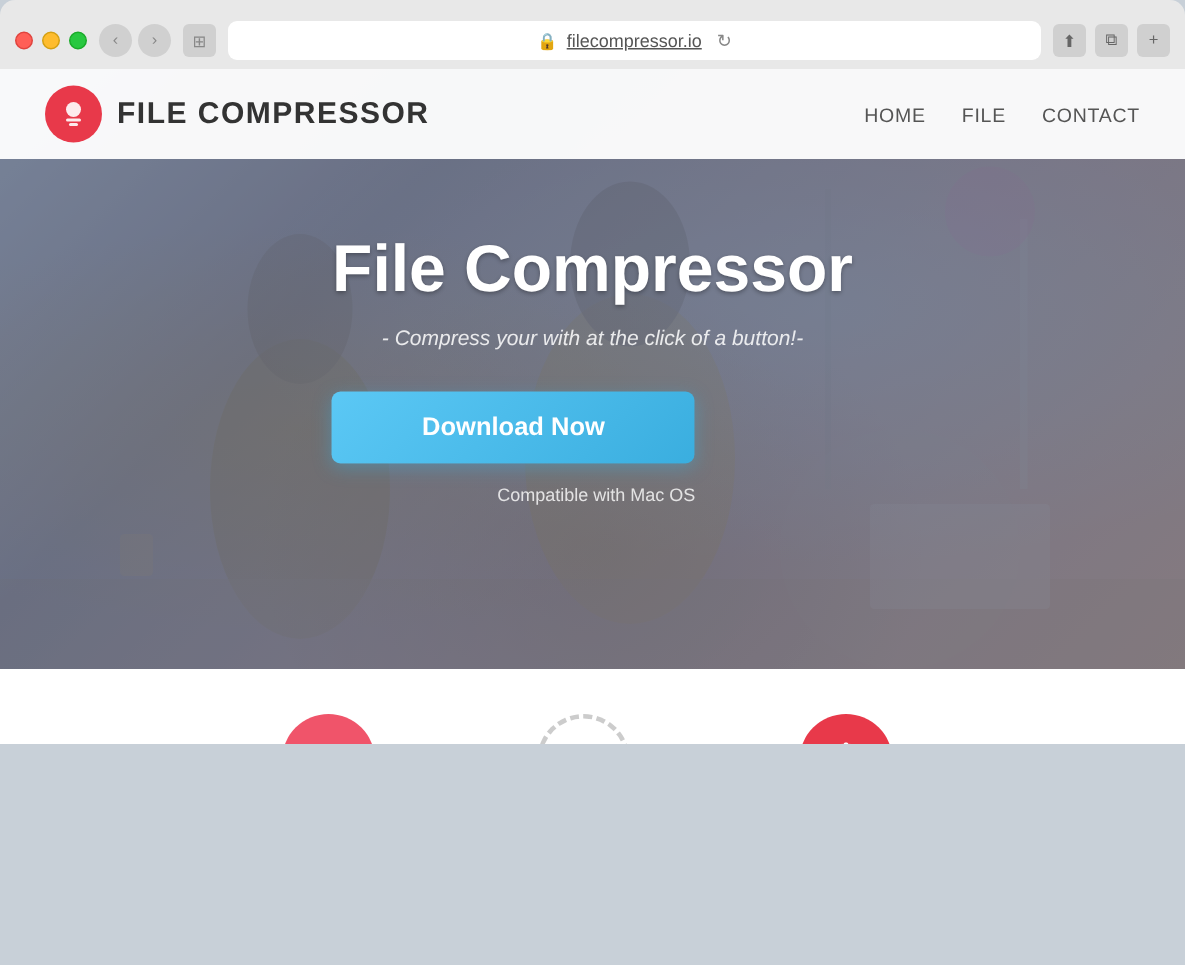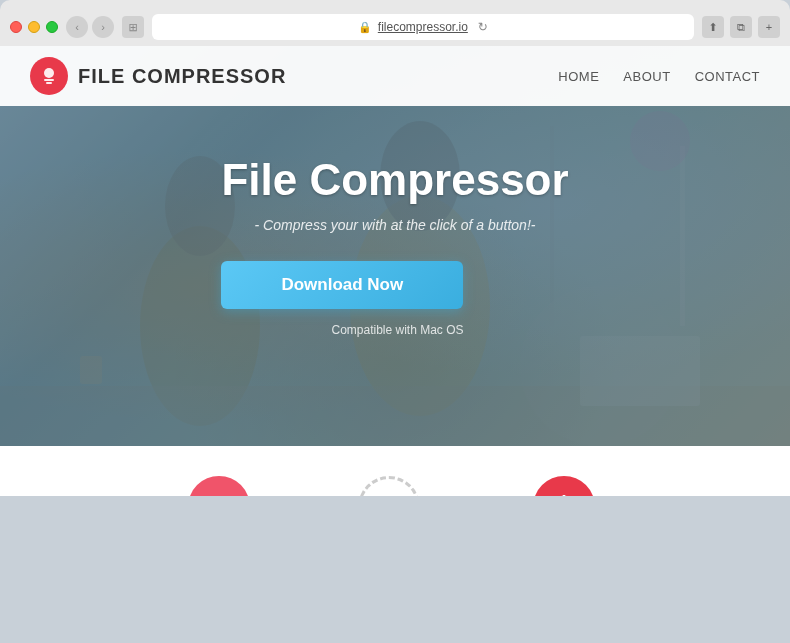--- a/index.html
+++ b/index.html
@@ -81,21 +81,21 @@
       align-items: center;
       justify-content: center;
       color: #666;
       font-size: 11px;
     }
 
     
     .webpage {
       height: 450px;
       overflow: hidden;
-      background: #14532d;
+      background: #7f1d1d;
     }
 
     
     .navbar {
       background: rgba(255,255,255,0.95);
       height: 60px;
       display: flex;
       align-items: center;
       justify-content: space-between;
       padding: 0 30px;
@@ -352,21 +352,21 @@
         <svg width="22" height="22" viewBox="0 0 22 22" fill="none">
           <circle cx="11" cy="8" r="5" fill="white" opacity="0.9"></circle>
           <rect x="6" y="14" width="10" height="2" rx="1" fill="white" opacity="0.9"></rect>
           <rect x="8" y="17" width="6" height="2" rx="1" fill="white" opacity="0.9"></rect>
         </svg>
       </div>
       <span class="brand-name">FILE COMPRESSOR</span>
     </div>
     <div class="nav-links">
       <a class="nav-link">HOME</a>
-      <a class="nav-link">ABOUT</a>
+      <a class="nav-link">FILE</a>
       <a class="nav-link">CONTACT</a>
     </div>
   </nav>
 
   <div class="hero">
     <div class="hero-photo">
 
       <svg style="position:absolute;inset:0;width:100%;height:100%;opacity:0.25" viewBox="0 0 790 400" preserveAspectRatio="xMidYMid slice">
         <ellipse cx="200" cy="280" rx="60" ry="100" fill="#8B6914" opacity="0.6"></ellipse>
         <ellipse cx="200" cy="160" rx="35" ry="50" fill="#5a3a1a" opacity="0.5"></ellipse>

